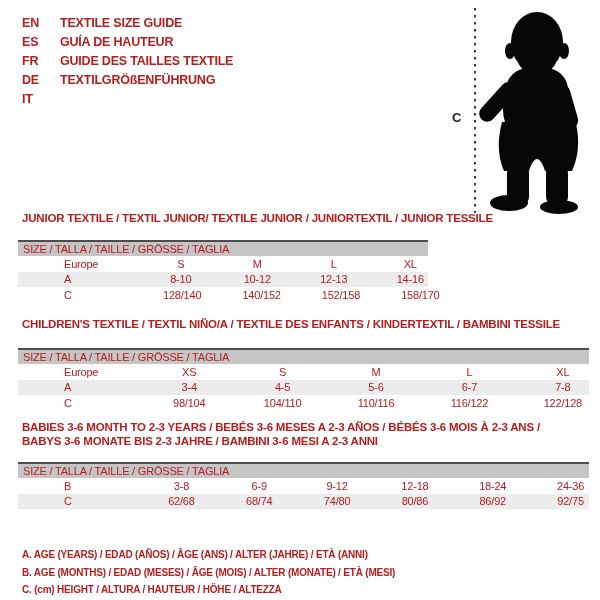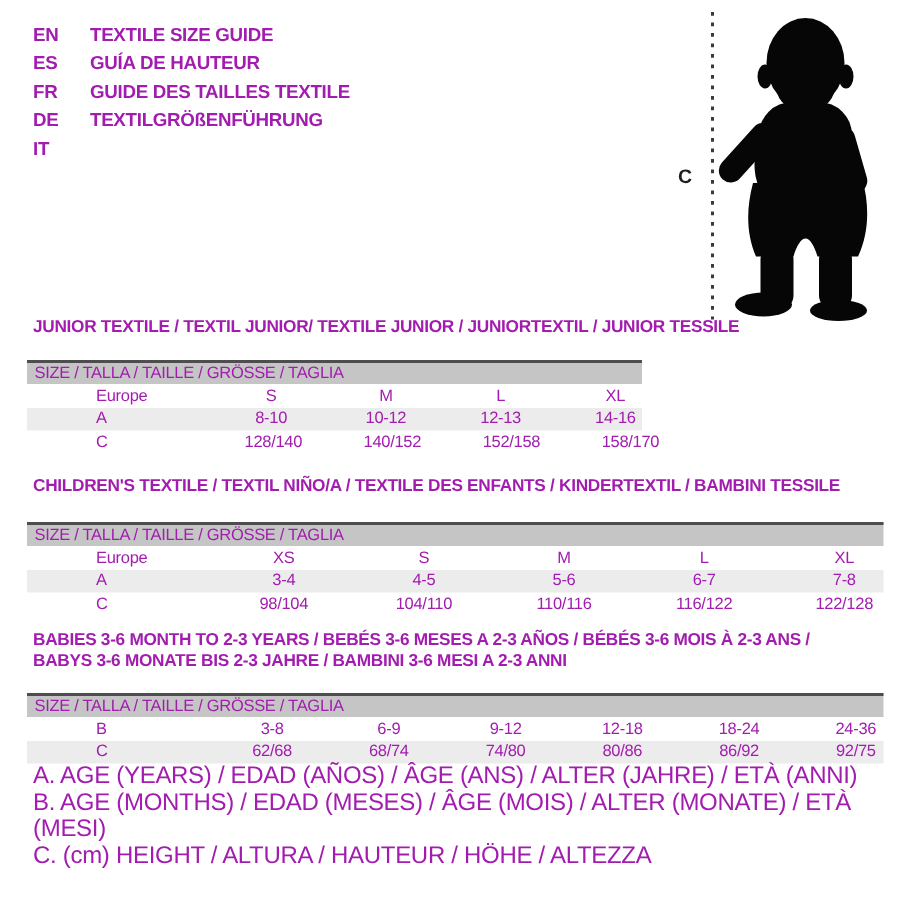--- a/index.html
+++ b/index.html
@@ -1,17 +1,17 @@
 <!DOCTYPE html>
 <html><head>
 <meta charset="utf-8">
 <style>
   html,body{margin:0;padding:0;background:#fff;}
   .page{position:relative;width:600px;height:600px;background:#ffffff;
-        font-family:"Liberation Sans",sans-serif;color:#a21caf;overflow:hidden;}
+        font-family:"Liberation Sans",sans-serif;color:#b91c1c;overflow:hidden;}
 
   
   .lang-block{position:absolute;left:22px;top:13px;}
   .lang-row{display:flex;height:19px;align-items:center;font-weight:bold;
             font-size:12.5px;letter-spacing:-0.2px;white-space:nowrap;}
   .lang-code{width:38px;flex:none;}
 
   
   .figure{position:absolute;left:440px;top:0;width:160px;height:220px;}
 
@@ -23,21 +23,21 @@
   .size-table{position:absolute;left:18px;}
   .thead{height:16px;line-height:15px;background:#c5c5c5;border-top:2px solid #4d4d4d;
          padding-left:5px;font-size:11px;letter-spacing:-0.2px;box-sizing:border-box;}
   .trow{display:flex;height:15.5px;align-items:center;font-size:11px;letter-spacing:-0.2px;}
   .trow.shaded{background:#ececec;}
   .cell{white-space:nowrap;margin-left:41px;}
   .cell.lbl{width:58px;padding-left:5px;flex:none;}
   .cell.val{flex:1;text-align:center;}
 
   
-  .notes{position:absolute;left:22px;top:509px;font-weight:normal;font-size:16px;
+  .notes{position:absolute;left:22px;top:546px;font-weight:bold;font-size:10px;
          line-height:17.5px;letter-spacing:-0.2px;}
 </style>
 </head>
 <body>
 
 <div class="page">
 
   <div class="lang-block">
     <div class="lang-row">
       <span class="lang-code">EN</span>

